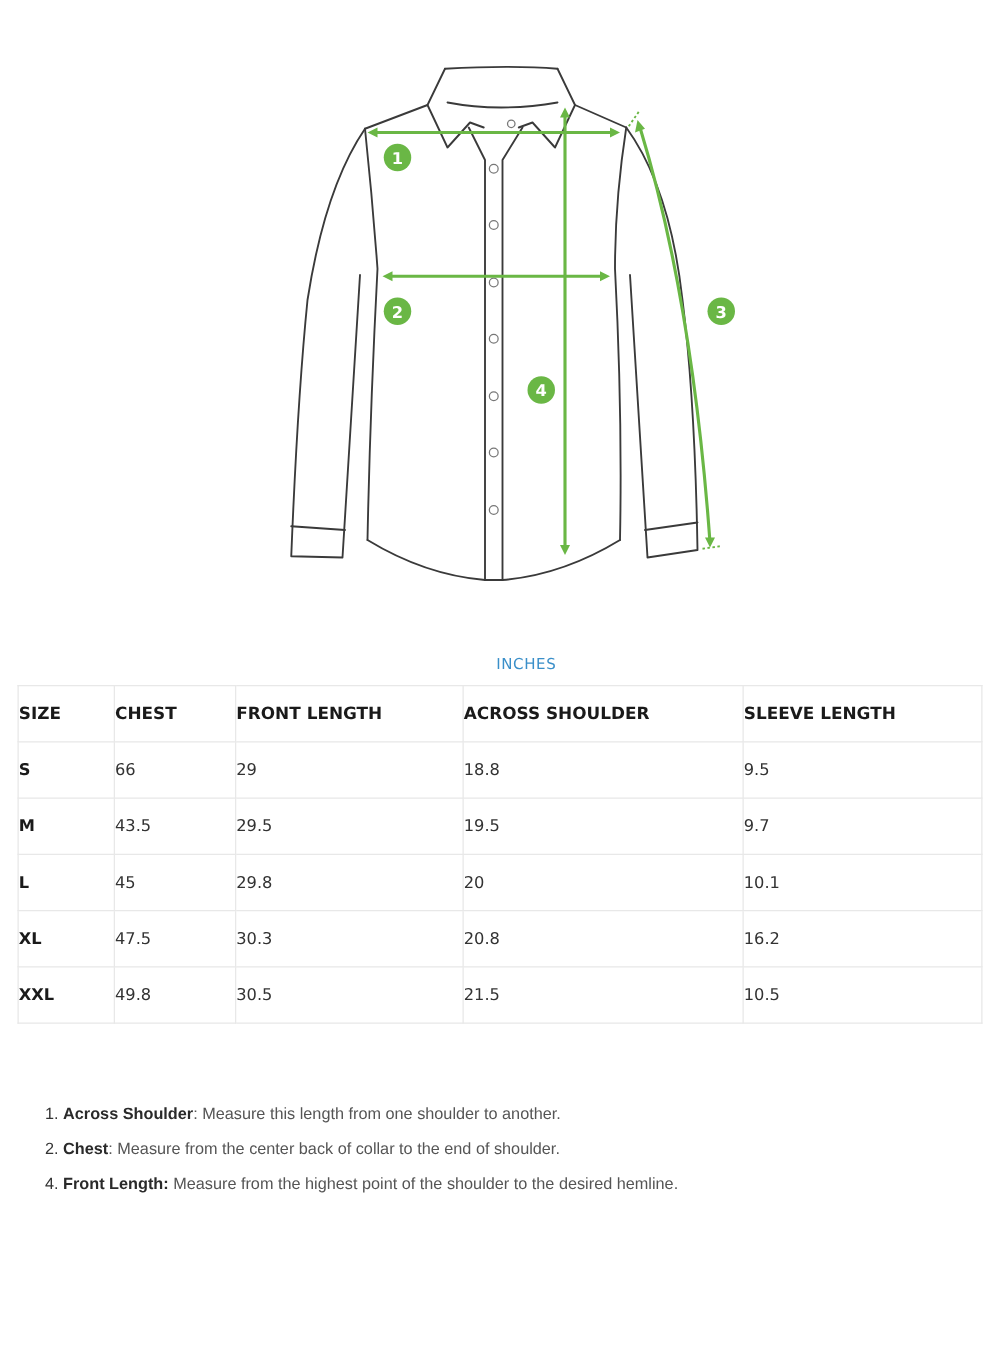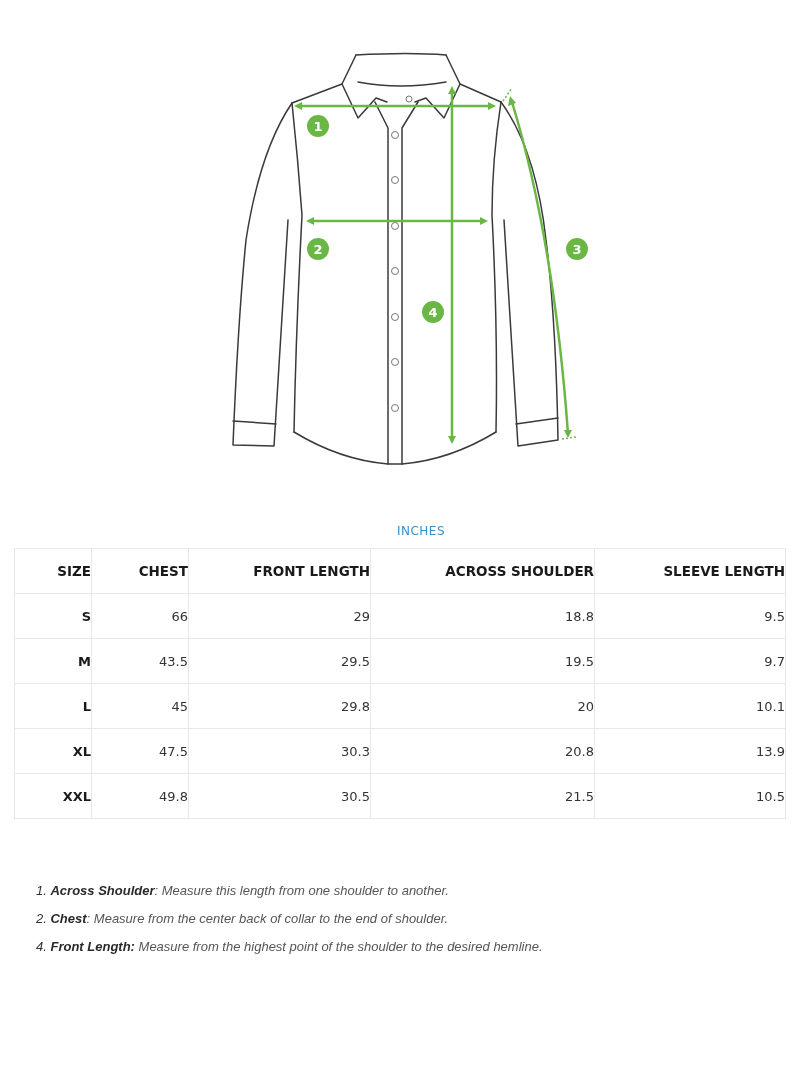--- a/index.html
+++ b/index.html
@@ -41,21 +41,21 @@
       top: 548px;
       width: 771px;
       border-collapse: collapse;
       font-family: "DejaVu Sans", sans-serif;
       table-layout: fixed;
     }
     table.size-table th,
     table.size-table td {
       border: 1px solid #e8e8e8;
       height: 44px;
-      text-align: right;
+      text-align: left;
       padding: 0;
       font-size: 13px;
       color: #2a2a2a;
       margin-left: 20px;
     }
     table.size-table th {
       font-weight: bold;
       font-size: 13.5px;
       color: #1a1a1a;
     }
@@ -75,21 +75,20 @@
       font-size: 13px;
       color: #555;
       margin: 0;
       padding: 0;
       list-style: none;
     }
     .notes li {
       height: 28px;
       line-height: 18px;
       white-space: nowrap;
-      font-style: italic;
     }
     .notes .num { color: #333; }
     .notes b { color: #2a2a2a; font-weight: bold; }
   </style>
 </head>
 <body>
 
 <div class="diagram">
   <svg width="380" height="440" viewBox="0 0 380 440" xmlns="http://www.w3.org/2000/svg">
     <g fill="none" stroke="#3a3a3a" stroke-width="1.5" stroke-linejoin="round" stroke-linecap="round">
@@ -212,21 +211,21 @@
       <td>45</td>
       <td>29.8</td>
       <td>20</td>
       <td>10.1</td>
     </tr>
     <tr>
       <td class="size-cell">XL</td>
       <td>47.5</td>
       <td>30.3</td>
       <td>20.8</td>
-      <td>13.9</td>
+      <td>16.2</td>
     </tr>
     <tr>
       <td class="size-cell">XXL</td>
       <td>49.8</td>
       <td>30.5</td>
       <td>21.5</td>
       <td>10.5</td>
     </tr>
   </tbody>
 </table>

